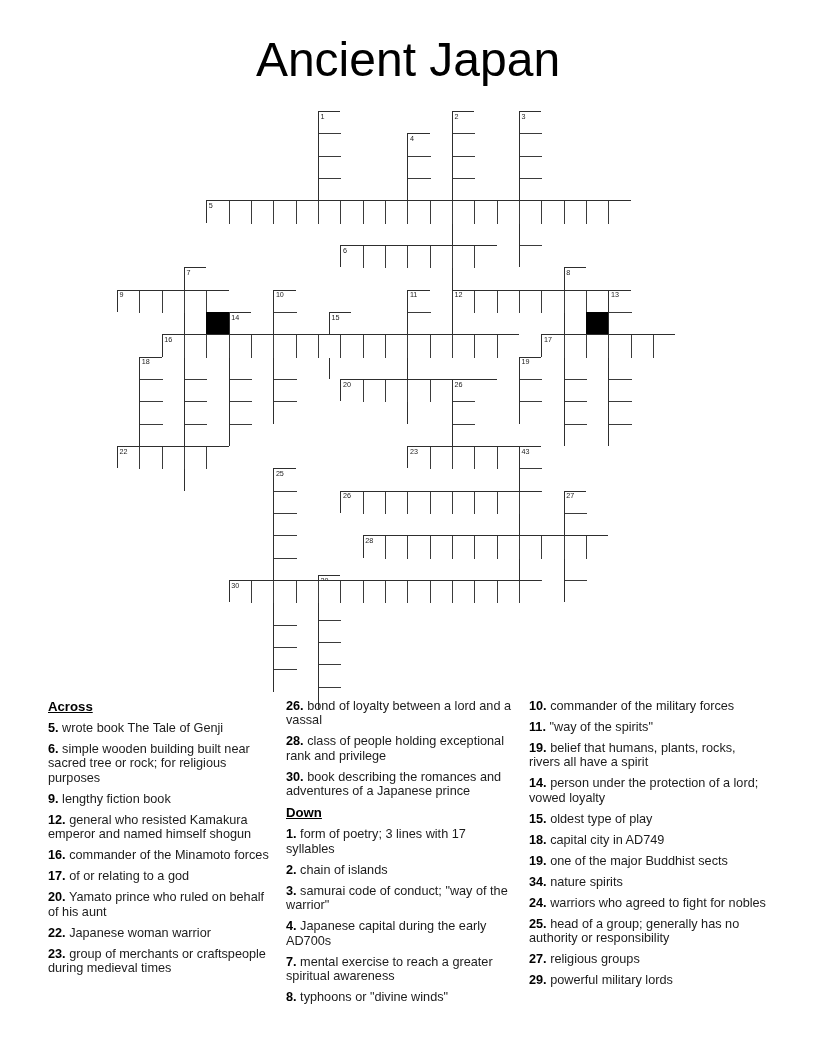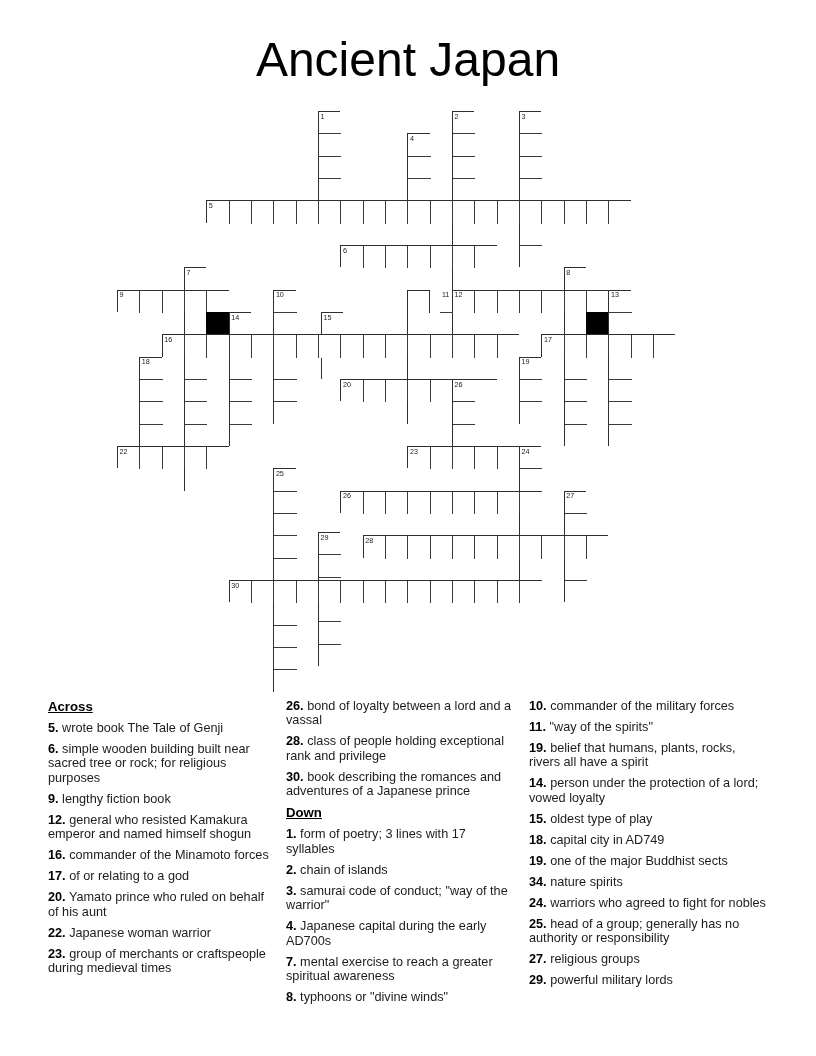--- a/index.html
+++ b/index.html
@@ -157,21 +157,21 @@
       <div class="cell" style="left: 0px; top: 0px; width: 22.34px; height: 22.34px;">
         <span class="cellnum">10</span>
       </div>
       <div class="cell" style="left: 0px; top: 22.34px; width: 22.34px; height: 22.34px;"></div>
       <div class="cell" style="left: 0px; top: 44.68px; width: 22.34px; height: 22.34px;"></div>
       <div class="cell" style="left: 0px; top: 67.02px; width: 22.34px; height: 22.34px;"></div>
       <div class="cell" style="left: 0px; top: 89.36px; width: 22.34px; height: 22.34px;"></div>
       <div class="cell" style="left: 0px; top: 111.7px; width: 22.34px; height: 22.34px;"></div>
     </div>
     <div class="run down" style="left: 407.42px; top: 289.72px; width: 22.34px; height: 134.04px;">
-      <div class="cell" style="left: 0px; top: 0px; width: 22.34px; height: 22.34px; margin-left: 32px;">
+      <div class="cell" style="left: 0px; top: 0px; width: 22.34px; height: 22.34px;">
         <span class="cellnum">11</span>
       </div>
       <div class="cell" style="left: 0px; top: 22.34px; width: 22.34px; height: 22.34px;"></div>
       <div class="cell" style="left: 0px; top: 44.68px; width: 22.34px; height: 22.34px;"></div>
       <div class="cell" style="left: 0px; top: 67.02px; width: 22.34px; height: 22.34px;"></div>
       <div class="cell" style="left: 0px; top: 89.36px; width: 22.34px; height: 22.34px;"></div>
       <div class="cell" style="left: 0px; top: 111.7px; width: 22.34px; height: 22.34px;"></div>
     </div>
     <div class="run across" style="left: 452.1px; top: 289.72px; width: 178.72px; height: 22.34px;">
       <div class="cell" style="left: 0px; top: 0px; width: 22.34px; height: 22.34px;">
@@ -199,21 +199,21 @@
     <div class="run down" style="left: 228.7px; top: 312.06px; width: 22.34px; height: 134.04px;">
       <div class="cell" style="left: 0px; top: 0px; width: 22.34px; height: 22.34px;">
         <span class="cellnum">14</span>
       </div>
       <div class="cell" style="left: 0px; top: 22.34px; width: 22.34px; height: 22.34px;"></div>
       <div class="cell" style="left: 0px; top: 44.68px; width: 22.34px; height: 22.34px;"></div>
       <div class="cell" style="left: 0px; top: 67.02px; width: 22.34px; height: 22.34px;"></div>
       <div class="cell" style="left: 0px; top: 89.36px; width: 22.34px; height: 22.34px;"></div>
       <div class="cell" style="left: 0px; top: 111.7px; width: 22.34px; height: 22.34px;"></div>
     </div>
-    <div class="run down" style="left: 321px; top: 312.06px; width: 22.34px; height: 67.02px;">
+    <div class="run down" style="left: 329px; top: 312.06px; width: 22.34px; height: 67.02px;">
       <div class="cell" style="left: 0px; top: 0px; width: 22.34px; height: 22.34px;">
         <span class="cellnum">15</span>
       </div>
       <div class="cell" style="left: 0px; top: 22.34px; width: 22.34px; height: 22.34px;"></div>
       <div class="cell" style="left: 0px; top: 44.68px; width: 22.34px; height: 22.34px;"></div>
     </div>
     <div class="run across" style="left: 161.68px; top: 334.4px; width: 357.44px; height: 22.34px;">
       <div class="cell" style="left: 0px; top: 0px; width: 22.34px; height: 22.34px;">
         <span class="cellnum">16</span>
       </div>
@@ -291,21 +291,21 @@
         <span class="cellnum">23</span>
       </div>
       <div class="cell" style="left: 22.34px; top: 0px; width: 22.34px; height: 22.34px;"></div>
       <div class="cell" style="left: 44.68px; top: 0px; width: 22.34px; height: 22.34px;"></div>
       <div class="cell" style="left: 67.02px; top: 0px; width: 22.34px; height: 22.34px;"></div>
       <div class="cell" style="left: 89.36px; top: 0px; width: 22.34px; height: 22.34px;"></div>
       <div class="cell" style="left: 111.7px; top: 0px; width: 22.34px; height: 22.34px;"></div>
     </div>
     <div class="run down" style="left: 519.12px; top: 446.1px; width: 22.34px; height: 156.38px;">
       <div class="cell" style="left: 0px; top: 0px; width: 22.34px; height: 22.34px;">
-        <span class="cellnum">24</span>
+        <span class="cellnum">43</span>
       </div>
       <div class="cell" style="left: 0px; top: 22.34px; width: 22.34px; height: 22.34px;"></div>
       <div class="cell" style="left: 0px; top: 44.68px; width: 22.34px; height: 22.34px;"></div>
       <div class="cell" style="left: 0px; top: 67.02px; width: 22.34px; height: 22.34px;"></div>
       <div class="cell" style="left: 0px; top: 89.36px; width: 22.34px; height: 22.34px;"></div>
       <div class="cell" style="left: 0px; top: 111.7px; width: 22.34px; height: 22.34px;"></div>
       <div class="cell" style="left: 0px; top: 134.04px; width: 22.34px; height: 22.34px;"></div>
     </div>
     <div class="run down" style="left: 273.38px; top: 468.44px; width: 22.34px; height: 223.4px;">
       <div class="cell" style="left: 0px; top: 0px; width: 22.34px; height: 22.34px;">
@@ -351,21 +351,21 @@
       <div class="cell" style="left: 44.68px; top: 0px; width: 22.34px; height: 22.34px;"></div>
       <div class="cell" style="left: 67.02px; top: 0px; width: 22.34px; height: 22.34px;"></div>
       <div class="cell" style="left: 89.36px; top: 0px; width: 22.34px; height: 22.34px;"></div>
       <div class="cell" style="left: 111.7px; top: 0px; width: 22.34px; height: 22.34px;"></div>
       <div class="cell" style="left: 134.04px; top: 0px; width: 22.34px; height: 22.34px;"></div>
       <div class="cell" style="left: 156.38px; top: 0px; width: 22.34px; height: 22.34px;"></div>
       <div class="cell" style="left: 178.72px; top: 0px; width: 22.34px; height: 22.34px;"></div>
       <div class="cell" style="left: 201.06px; top: 0px; width: 22.34px; height: 22.34px;"></div>
       <div class="cell" style="left: 223.4px; top: 0px; width: 22.34px; height: 22.34px;"></div>
     </div>
-    <div class="run down" style="left: 318.06px; top: 532px; width: 22.34px; height: 134.04px;">
+    <div class="run down" style="left: 318.06px; top: 575px; width: 22.34px; height: 134.04px;">
       <div class="cell" style="left: 0px; top: 0px; width: 22.34px; height: 22.34px;">
         <span class="cellnum">29</span>
       </div>
       <div class="cell" style="left: 0px; top: 22.34px; width: 22.34px; height: 22.34px;"></div>
       <div class="cell" style="left: 0px; top: 44.68px; width: 22.34px; height: 22.34px;"></div>
       <div class="cell" style="left: 0px; top: 67.02px; width: 22.34px; height: 22.34px;"></div>
       <div class="cell" style="left: 0px; top: 89.36px; width: 22.34px; height: 22.34px;"></div>
       <div class="cell" style="left: 0px; top: 111.7px; width: 22.34px; height: 22.34px;"></div>
     </div>
     <div class="run across" style="left: 228.7px; top: 580.14px; width: 312.76px; height: 22.34px;">

